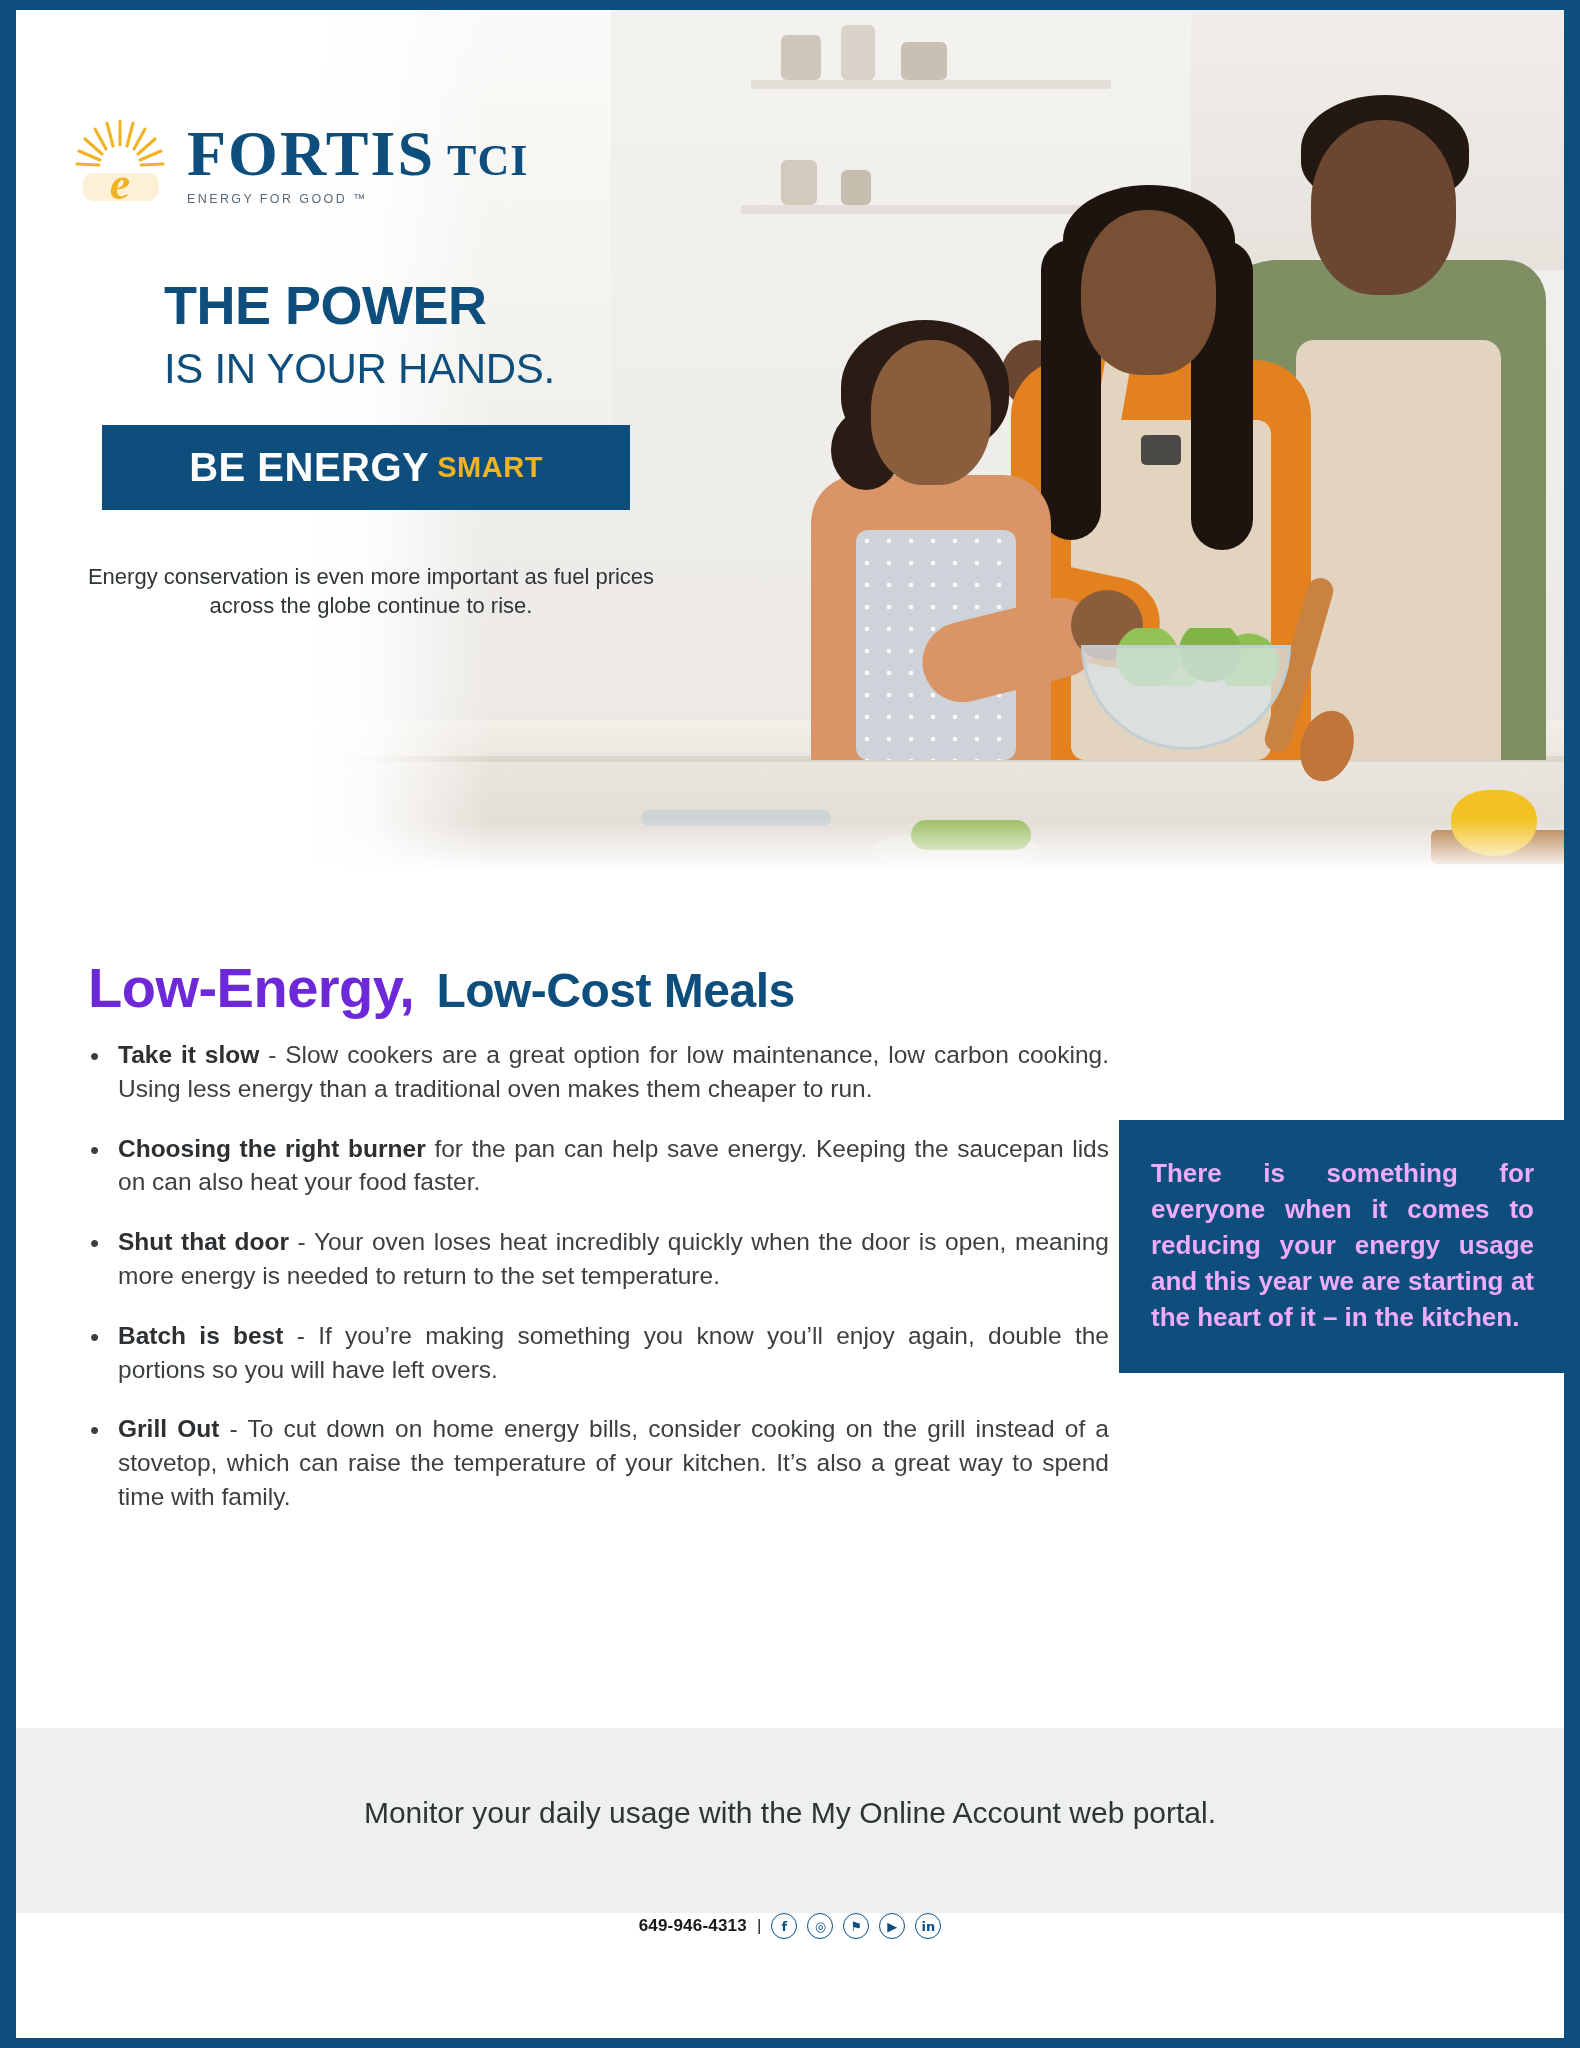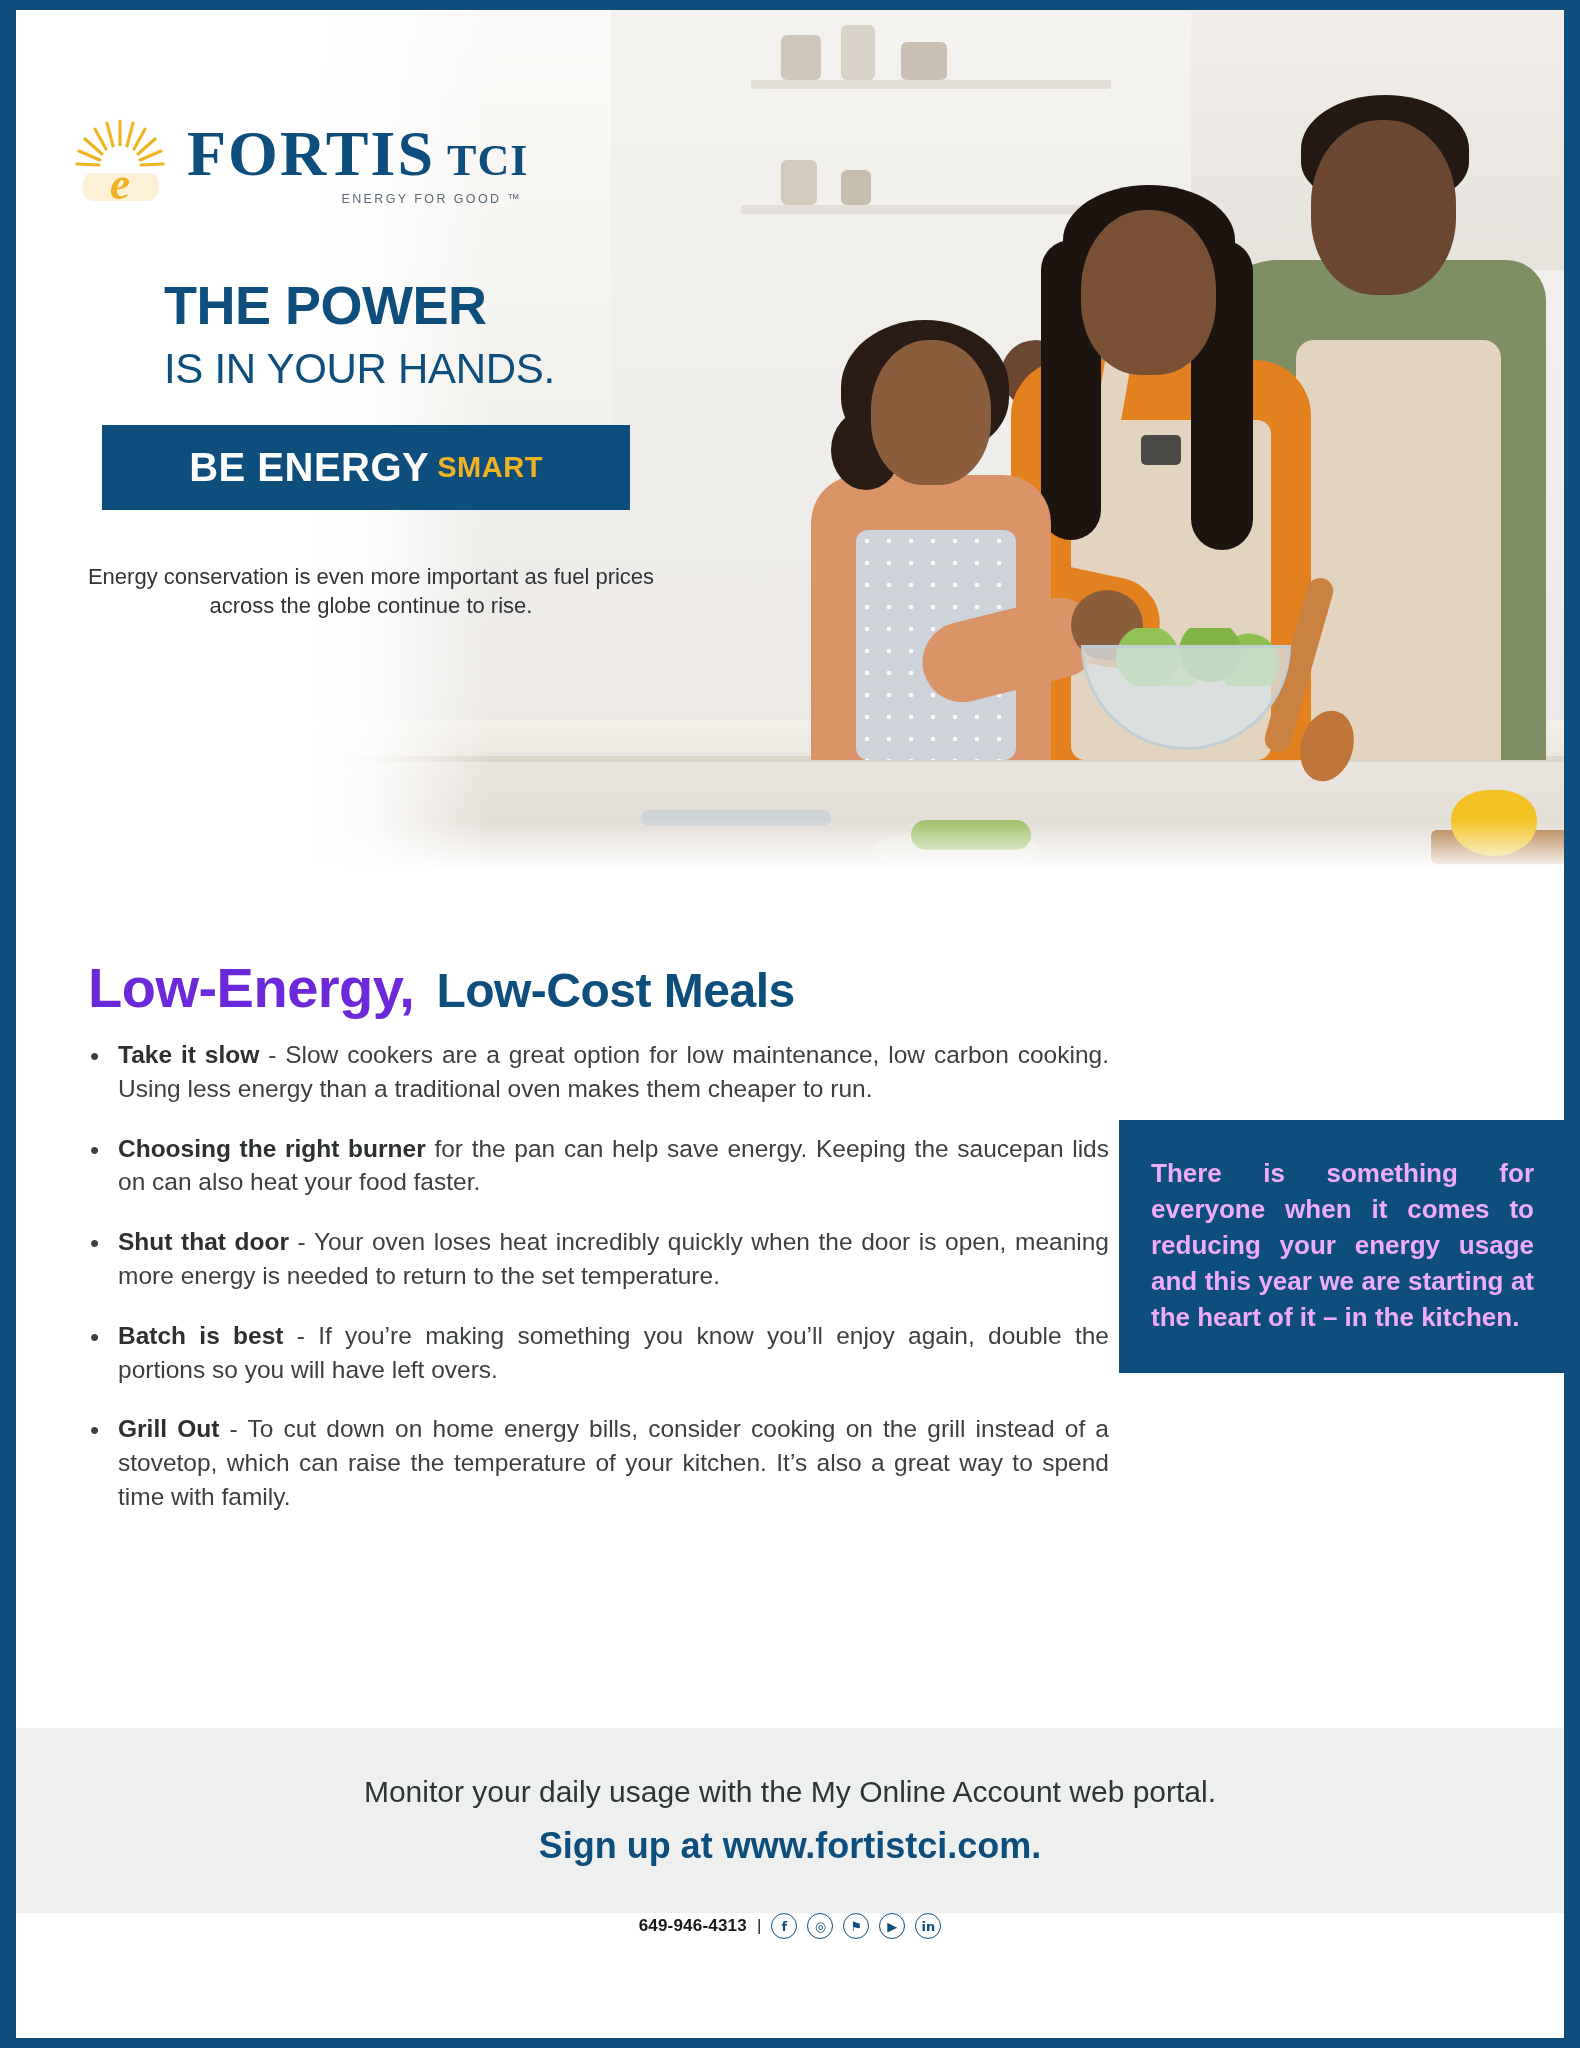--- a/index.html
+++ b/index.html
@@ -287,21 +287,21 @@
     font-size: 44px;
     font-weight: bold;
     color: #0d4e7c;
     letter-spacing: 1px;
     margin-left: 12px;
   }
   .logo-tag {
     font-size: 12.5px;
     letter-spacing: 2.4px;
     color: #5a6a78;
-    text-align: right;
+    text-align: left;
     margin-top: 6px;
     padding-right: 6px;
   }
 
   .headline1 {
     position: absolute;
     left: 148px; top: 268px;
     font-size: 54px;
     font-weight: bold;
     color: #0d4e7c;
@@ -635,21 +635,20 @@
 
       </div>
 
       <div class="pullquote">
         <p>There is something for everyone when it comes to reducing your energy usage and this year we are starting at the heart of it – in the kitchen.</p>
       </div>
     </div>
 
     <div class="band">
       <div class="band-l1">Monitor your daily usage with the My Online Account web portal.</div>
-      <div class="band-l2">Sign up at www.fortistci.com.</div>
     </div>
 
     <div class="footer">
       <div class="foot-inner">
         <span class="phone">649-946-4313</span>
         <span class="pipe">|</span>
         <span class="social">f</span>
         <span class="social">◎</span>
         <span class="social">⚑</span>
         <span class="social">▶</span>

